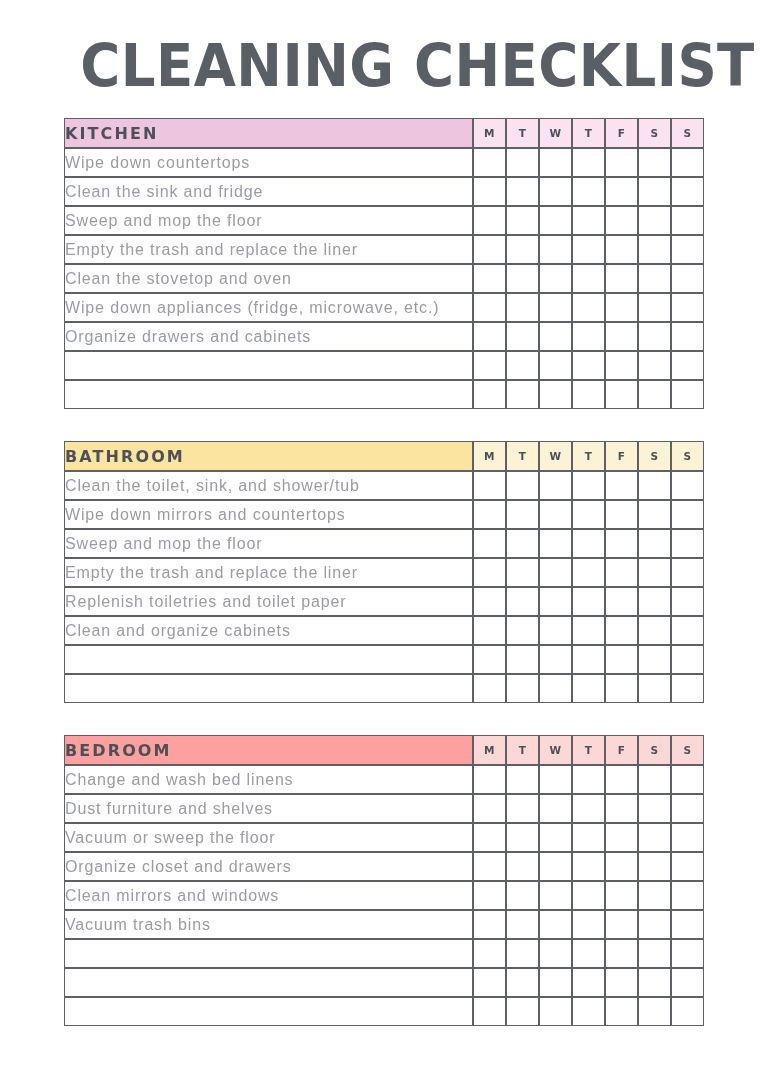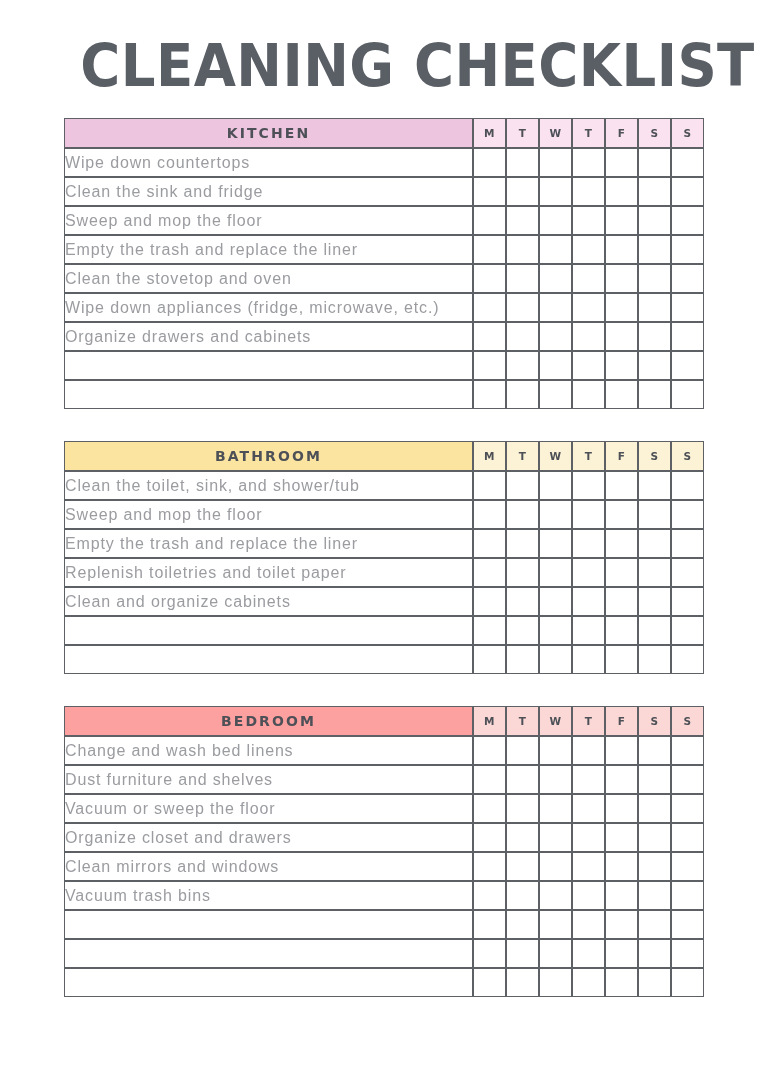--- a/index.html
+++ b/index.html
@@ -62,25 +62,25 @@
     box-sizing: border-box;
     background: #ffffff;
   }
 
   col.task-col  { width: 409px; }
   col.day-col   { width: 33px; }
 
   
   th.section-name {
     height: 30px;
-    text-align: center;
+    text-align: left;
     vertical-align: middle;
     padding-left: 14px;
     font-family: "DejaVu Sans", sans-serif;
-    font-size: 14px;
+    font-size: 16px;
     font-weight: 700;
     letter-spacing: 2.1px;
     color: #4d5157;
     text-transform: uppercase;
   }
 
   th.day-head {
     height: 30px;
     text-align: center;
     vertical-align: middle;
@@ -273,20 +273,30 @@
               <td class="task-cell">Clean the toilet, sink, and shower/tub</td>
               <td class="check-cell"></td>
               <td class="check-cell"></td>
               <td class="check-cell"></td>
               <td class="check-cell"></td>
               <td class="check-cell"></td>
               <td class="check-cell"></td>
               <td class="check-cell"></td>
             </tr>
             <tr>
+              <td class="task-cell">Wipe down mirrors and countertops</td>
+              <td class="check-cell"></td>
+              <td class="check-cell"></td>
+              <td class="check-cell"></td>
+              <td class="check-cell"></td>
+              <td class="check-cell"></td>
+              <td class="check-cell"></td>
+              <td class="check-cell"></td>
+            </tr>
+            <tr>
               <td class="task-cell">Sweep and mop the floor</td>
               <td class="check-cell"></td>
               <td class="check-cell"></td>
               <td class="check-cell"></td>
               <td class="check-cell"></td>
               <td class="check-cell"></td>
               <td class="check-cell"></td>
               <td class="check-cell"></td>
             </tr>
             <tr>

